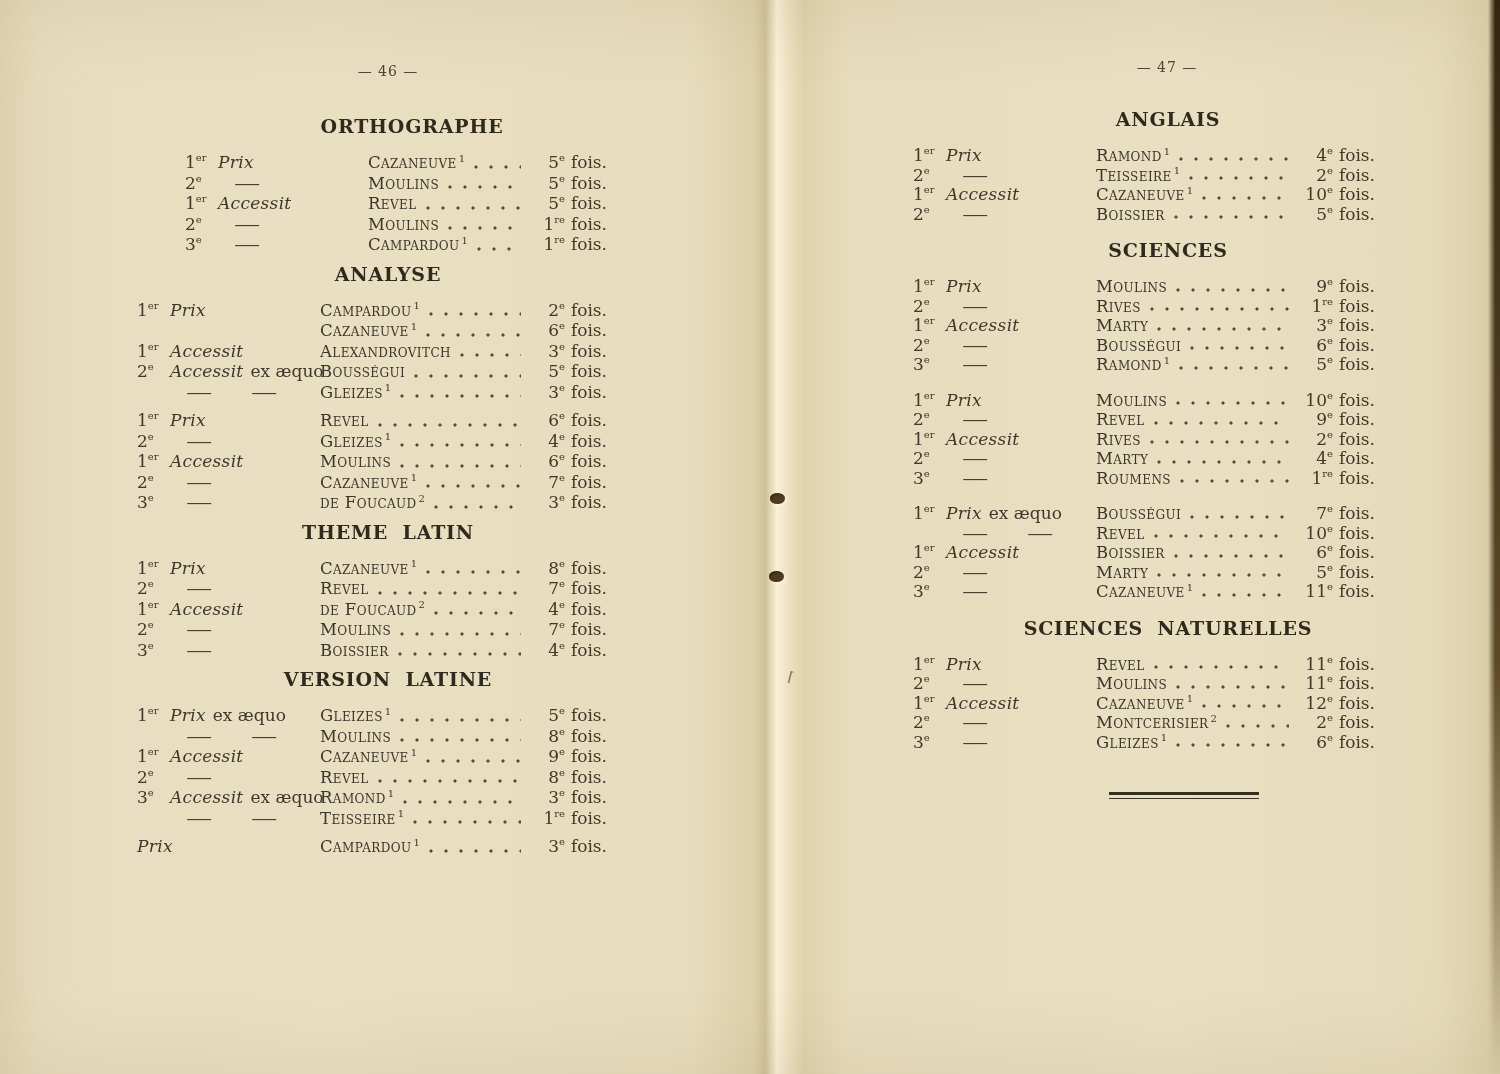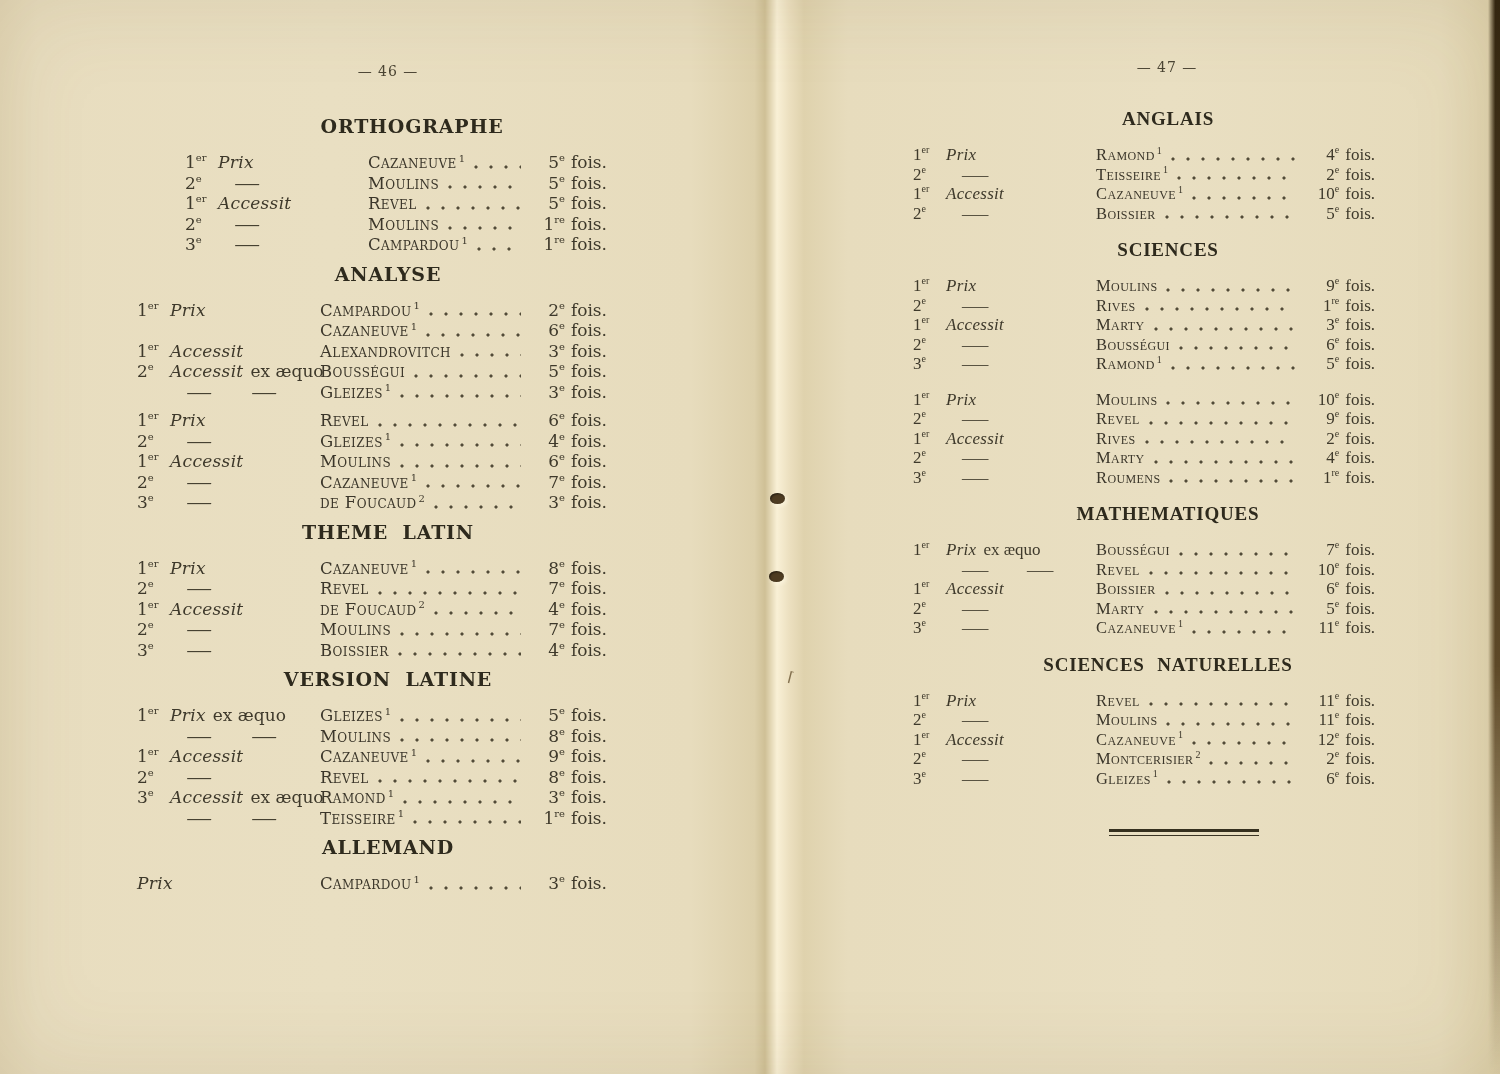--- a/index.html
+++ b/index.html
@@ -39,21 +39,21 @@
   .page-left{left:137px;top:60px;width:470px;}
   .page-right{left:913px;top:56px;width:462px;}
   .page-num{
     height:22px;line-height:22px;text-align:center;
     font-size:14px;letter-spacing:1px;color:#4a4433;
     transform:translateX(16px);
   }
   .page-right .page-num{transform:translateX(23px);}
   .section{margin-top:8px;}
   .page-left .section:first-child{margin-top:33px;margin-left:48px;}
-  .page-right .section{margin-top:16px;font-family:Liberation Serif, serif;}
+  .page-right .section{margin-top:16px;}
   .page-right .section:first-child{margin-top:30px;}
   .sec-title{
     height:22px;line-height:22px;text-align:center;
     font-weight:bold;font-size:19px;letter-spacing:0.8px;word-spacing:7px;
     color:#2e2a1d;transform:translateX(16px);
     margin-bottom:15px;
   }
   .page-right .sec-title{transform:translateX(24px);}
   .row{
     display:flex;align-items:baseline;
@@ -325,21 +325,20 @@
               <span class="rank"><span class="rk-num"></span></span>
               <span class="award dash"><span class="dashline">—</span><span class="dashline sfx-dash">—</span></span>
               <span class="name">Teisseire<sup class="note">1</sup></span>
               <span class="leader"></span>
               <span class="t-num">1<sup class="t-sup">re</sup></span>
               <span class="t-word">fois.</span>
             </div>
           </div>
         </div>
         <div class="section">
-          <div class="sec-title">ALLEMAND</div>
           <div class="rows">
             <div class="row flush">
               <span class="award"><span class="aw-label">Prix</span></span>
               <span class="name">Campardou<sup class="note">1</sup></span>
               <span class="leader"></span>
               <span class="t-num">3<sup class="t-sup">e</sup></span>
               <span class="t-word">fois.</span>
             </div>
           </div>
         </div>
@@ -469,21 +468,20 @@
               <span class="rank"><span class="rk-num">3</span><sup class="rk-sup">e</sup></span>
               <span class="award dash"><span class="dashline">—</span></span>
               <span class="name">Roumens</span>
               <span class="leader"></span>
               <span class="t-num">1<sup class="t-sup">re</sup></span>
               <span class="t-word">fois.</span>
             </div>
           </div>
         </div>
         <div class="section">
-          <div class="sec-title">MATHEMATIQUES</div>
           <div class="rows">
             <div class="row">
               <span class="rank"><span class="rk-num">1</span><sup class="rk-sup">er</sup></span>
               <span class="award"><span class="aw-label">Prix</span><span class="aw-suffix">ex æquo</span></span>
               <span class="name">Bousségui</span>
               <span class="leader"></span>
               <span class="t-num">7<sup class="t-sup">e</sup></span>
               <span class="t-word">fois.</span>
             </div>
             <div class="row">

